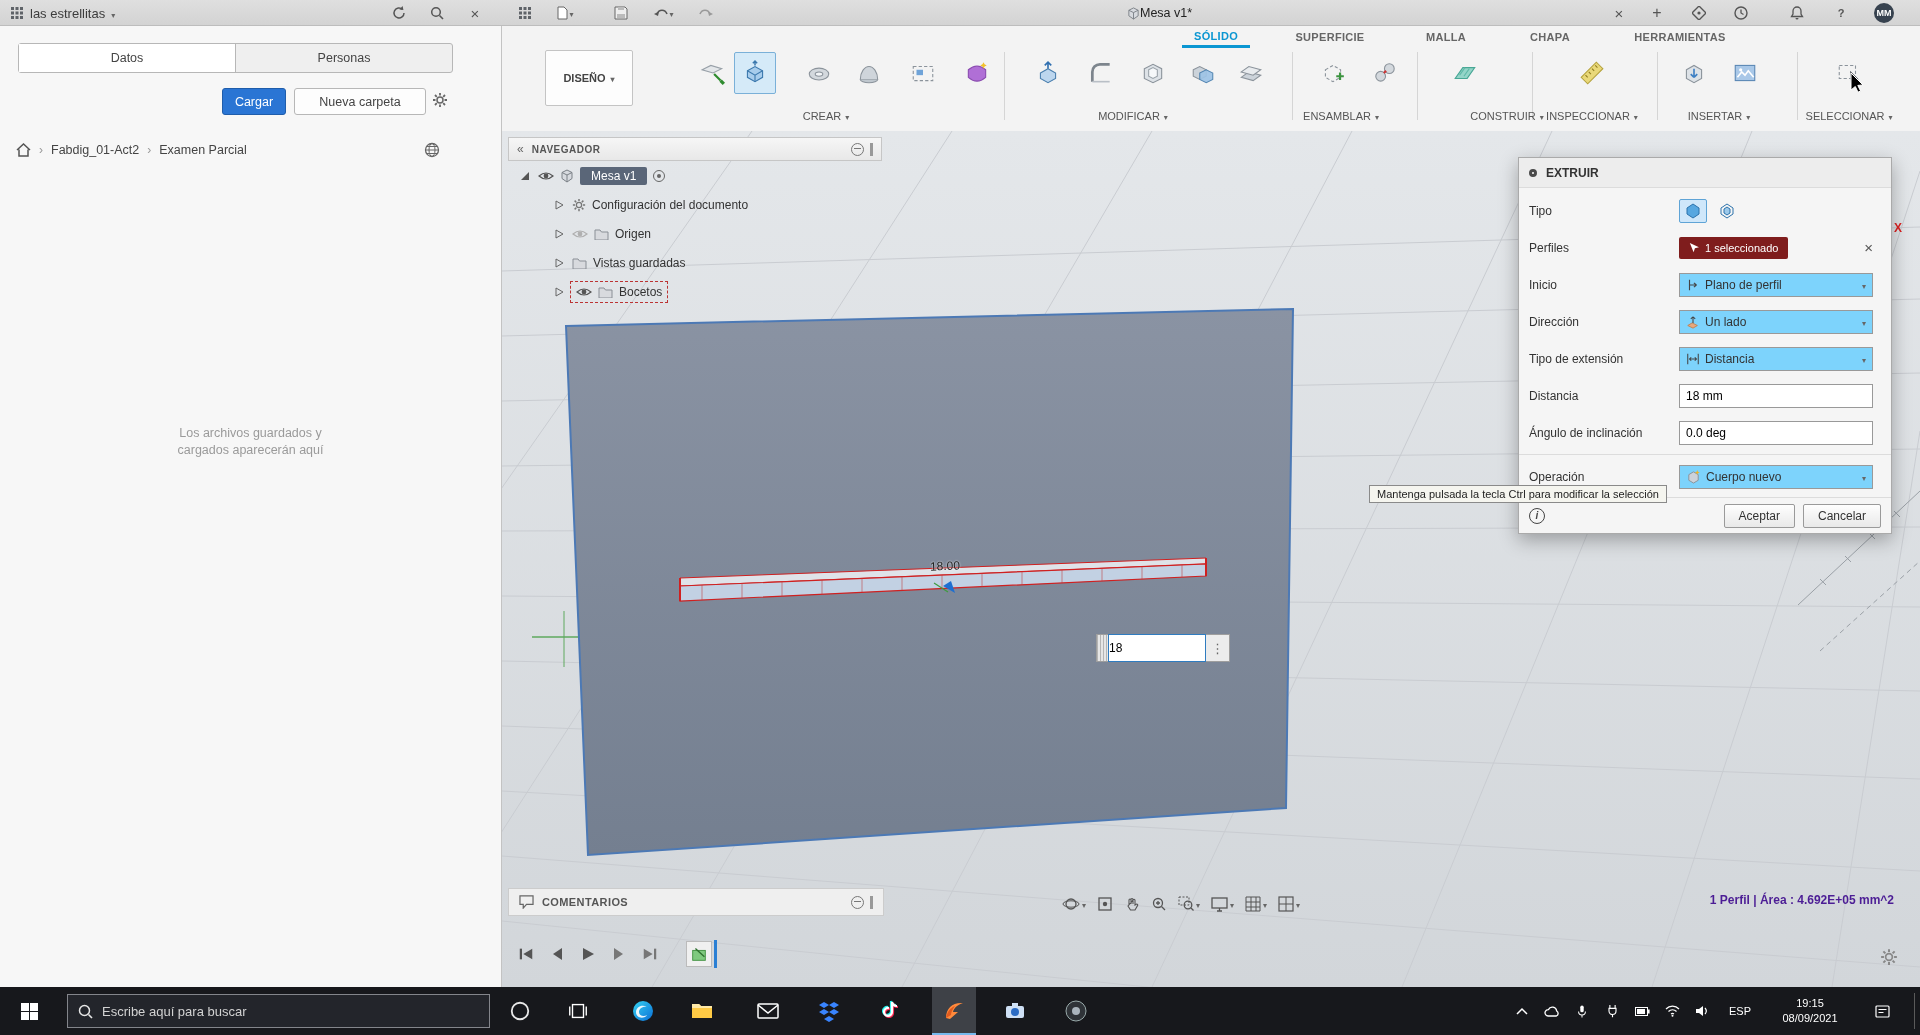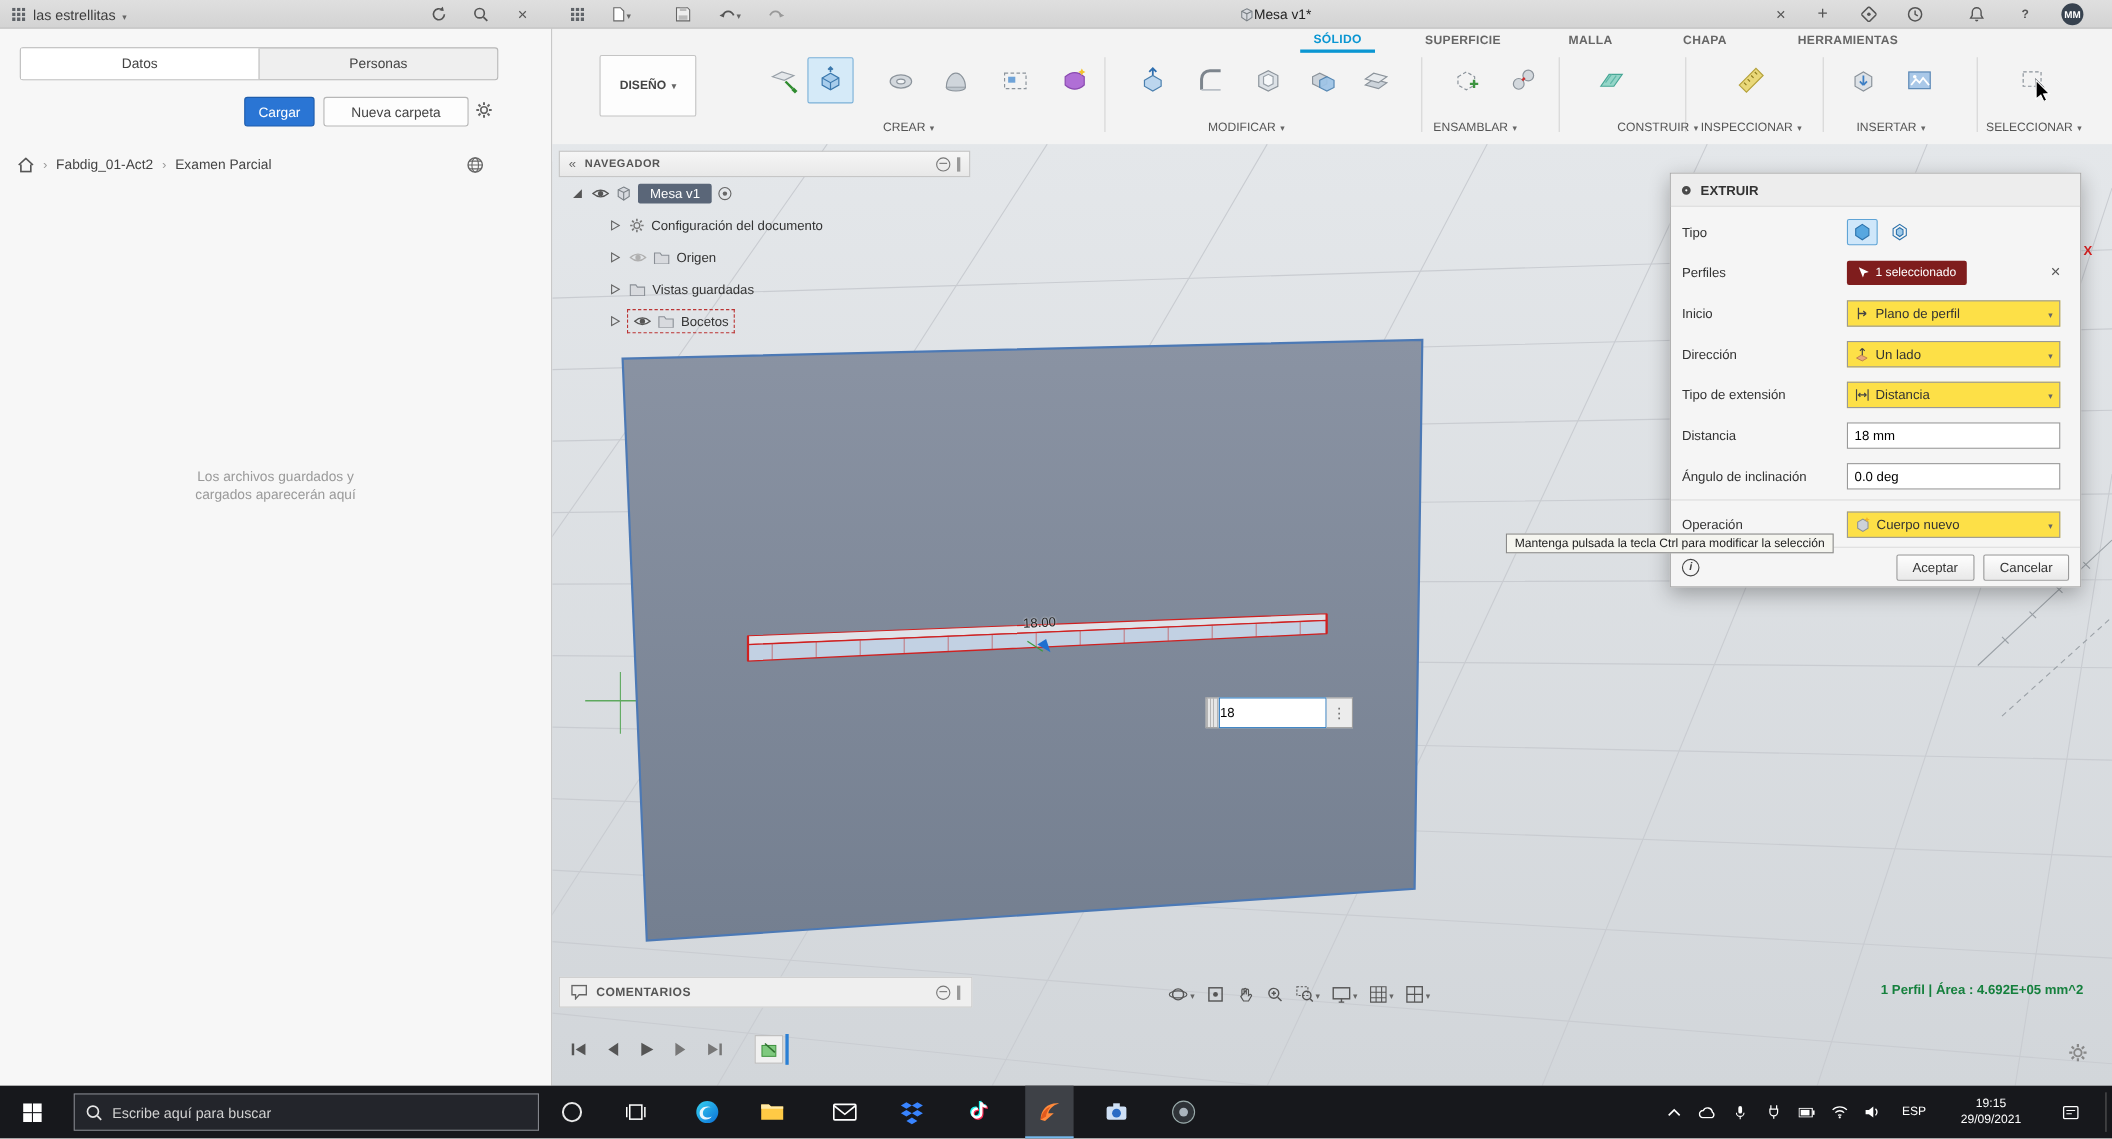--- a/index.html
+++ b/index.html
@@ -39,21 +39,21 @@
 #design-btn{position:absolute;left:43px;top:24px;width:88px;height:56px;background:#fdfdfd;border:1px solid #c4c4c4;border-radius:2px;display:flex;align-items:center;justify-content:center;gap:5px;font-size:11px;font-weight:bold;color:#444}
 .tool{position:absolute;top:26px;width:42px;height:42px;display:flex;align-items:center;justify-content:center;border-radius:2px}
 .tool.active{background:#d5eaf8;border:1px solid #7ab0d8}
 .gsep{position:absolute;top:26px;height:68px;width:1px;background:#d5d5d5}
 .grp-label{position:absolute;top:84px;width:130px;display:flex;align-items:center;justify-content:center;gap:4px;font-size:11px;color:#555}
 
 
 #viewport{position:absolute;left:502px;top:131px;width:1418px;height:856px;overflow:hidden;background:linear-gradient(#e4e7ea,#d2d6da)}
 #dim-label{position:absolute;left:428px;top:428px;font-size:12px;color:#222;transform:rotate(-2.5deg);text-shadow:0 0 2px #fff;z-index:5}
 #axis-x{position:absolute;left:1392px;top:90px;color:#d22;font-weight:bold;font-size:12px;z-index:5}
-#vp-status{position:absolute;right:26px;top:893px;font-size:12px;font-weight:bold;color:#15803d;z-index:10}
+#vp-status{position:absolute;right:26px;top:893px;font-size:12px;font-weight:bold;color:#4c1d95;z-index:10}
 
 
 #navigator{position:absolute;left:508px;top:137px;width:374px;z-index:10}
 #nav-header{height:24px;background:linear-gradient(#f6f6f6,#e8e8e8);border:1px solid #c6c6c6;display:flex;align-items:center;gap:8px;padding:0 8px}
 #nav-header .ttl{font-size:10px;font-weight:bold;color:#555;letter-spacing:.5px}
 #nav-header .right{margin-left:auto;display:flex;align-items:center;gap:6px}
 .circle-minus{width:13px;height:13px;border-radius:50%;border:1.5px solid #777;position:relative;display:inline-block}
 .circle-minus::after{content:"";position:absolute;left:2px;right:2px;top:4px;height:1.5px;background:#777}
 .vbar{width:3px;height:13px;background:#999;display:inline-block}
 .tree-row{position:relative;height:29px;display:flex;align-items:center;gap:6px;font-size:12px;color:#333}
@@ -83,21 +83,21 @@
 
 
 #extrude{position:absolute;left:1518px;top:157px;width:374px;background:#f5f5f5;border:1px solid #aaa;box-shadow:0 6px 18px rgba(0,0,0,.3);z-index:50}
 #dlg-header{height:30px;display:flex;align-items:center;gap:9px;padding:0 10px;background:#ededed;border-bottom:1px solid #dcdcdc}
 .dlg-grip{width:8px;height:8px;border-radius:50%;background:#fff;border:3px solid #4a4a4a}
 #dlg-header .ttl{font-weight:bold;font-size:12px;color:#333}
 #dlg-body{padding:4px 0 2px}
 .dlg-row{height:37px;display:flex;align-items:center;padding:0 10px}
 .dlg-row .lbl{width:150px;font-size:12px;color:#333}
 .dlg-ctl{width:194px;display:flex;align-items:center;gap:6px}
-.dlg-select{flex:1;height:24px;border:1px solid #999;background:#fde047;display:flex;align-items:center;gap:5px;padding:0 6px}
+.dlg-select{flex:1;height:24px;border:1px solid #999;background:#7dd3fc;display:flex;align-items:center;gap:5px;padding:0 6px}
 .sel-text{flex:1;font-size:12px;color:#333;white-space:nowrap;overflow:hidden}
 .dlg-input{width:194px;height:24px;border:1px solid #999;background:#fff;padding:0 6px;font-size:12px;font-family:Liberation Sans, sans-serif;outline:none}
 .type-icon{width:28px;height:24px;display:flex;align-items:center;justify-content:center;border:1px solid transparent;border-radius:2px}
 .type-icon.active{background:#cfe7fa;border-color:#5fa4d6}
 .chip{height:22px;background:#7f1d1d;color:#fff;font-size:11px;display:flex;align-items:center;gap:6px;padding:0 10px;border-radius:2px}
 .dlg-sep{height:1px;background:#dcdcdc;margin:3px 0}
 #dlg-footer{height:36px;display:flex;align-items:center;padding:0 10px;gap:8px;border-top:1px solid #dcdcdc}
 .info-circle{width:16px;height:16px;border-radius:50%;border:1.5px solid #444;display:flex;align-items:center;justify-content:center}
 .dlg-btn{height:24px;padding:0 14px;border:1px solid #9a9a9a;border-radius:2px;background:linear-gradient(#fefefe,#e9e9e9);font-size:12px;color:#333;font-family:inherit}
 #tooltip{position:absolute;left:1369px;top:485px;z-index:60;background:#f5f5ef;border:1px solid #8a8a8a;padding:2px 7px;font-size:11px;color:#222;white-space:nowrap}
@@ -899,21 +899,21 @@
     </span>
   <span class="tray-ic" style="left:1688px">
       <svg width="14" height="12" viewBox="0 0 14 12">
         <path d="M1 4h3l4-3v10L4 8H1z" fill="#fff"></path>
         <path d="M10 3a4.5 4.5 0 0 1 0 6" stroke="#fff" fill="none" stroke-width="1.2"></path>
       </svg>
     </span>
   <span id="tk-lang">ESP</span>
   <div id="tk-clock">
     <span>19:15</span>
-    <span>29/09/2021</span>
+    <span>08/09/2021</span>
   </div>
   <span id="tk-action">
       <svg width="15" height="13" viewBox="0 0 15 13">
         <rect x="1" y="1" width="13" height="11" rx="1" fill="none" stroke="#fff" stroke-width="1.2"></rect>
         <path d="M3.5 4.5h8M3.5 7.5h5" stroke="#fff"></path>
       </svg>
     </span>
   <span id="tk-showdesk"></span>
 </div>
 

